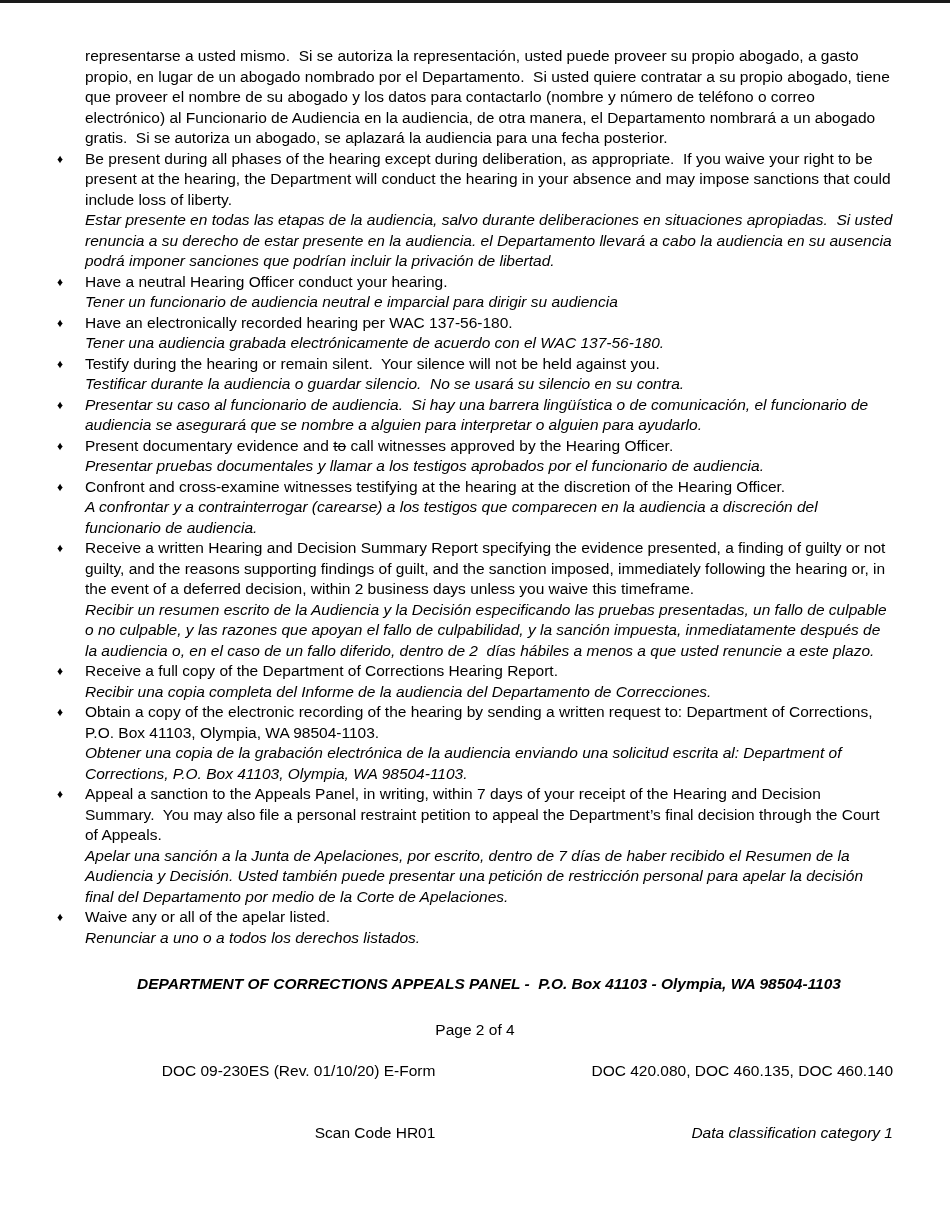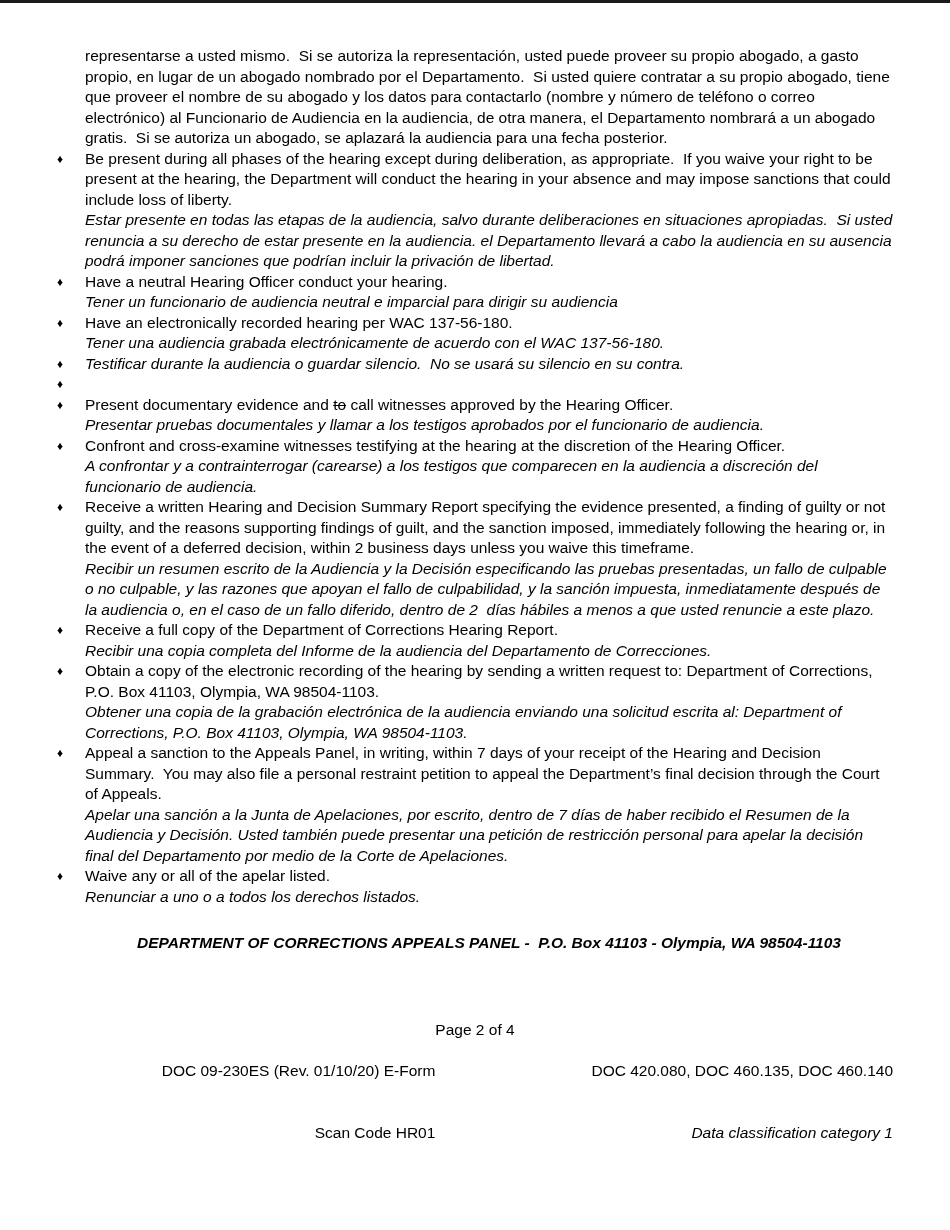--- a/index.html
+++ b/index.html
@@ -104,26 +104,28 @@
     <li class="item">
       <span class="marker">♦</span>
       <span class="txt">
           <span class="en">Have an electronically recorded hearing per WAC 137-56-180.</span>
           <span class="es">Tener una audiencia grabada electrónicamente de acuerdo con el WAC 137-56-180.</span>
         </span>
     </li>
     <li class="item">
       <span class="marker">♦</span>
       <span class="txt">
+          <span class="en">Testify during the hearing or remain silent.  Your silence will not be held against you.</span>
           <span class="es">Testificar durante la audiencia o guardar silencio.  No se usará su silencio en su contra.</span>
         </span>
     </li>
     <li class="item">
       <span class="marker">♦</span>
       <span class="txt">
+          <span class="es">Presentar su caso al funcionario de audiencia.  Si hay una barrera lingüística o de comunicación, el funcionario de audiencia se asegurará que se nombre a alguien para interpretar o alguien para ayudarlo.</span>
         </span>
     </li>
     <li class="item">
       <span class="marker">♦</span>
       <span class="txt">
           <span class="en"><span>Present documentary evidence and </span><span class="struck">to</span><span> call witnesses approved by the Hearing Officer.</span></span>
           <span class="es">Presentar pruebas documentales y llamar a los testigos aprobados por el funcionario de audiencia.</span>
         </span>
     </li>
     <li class="item">

